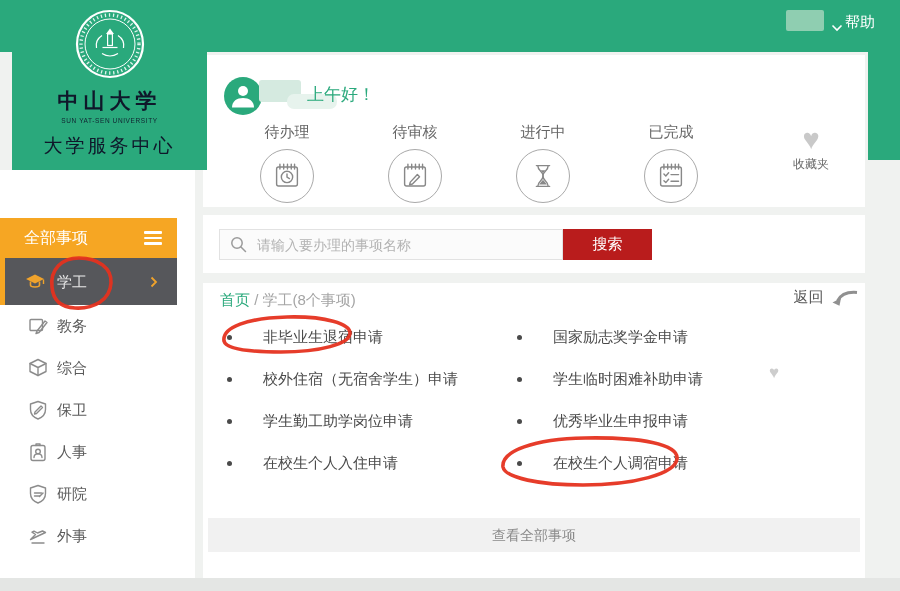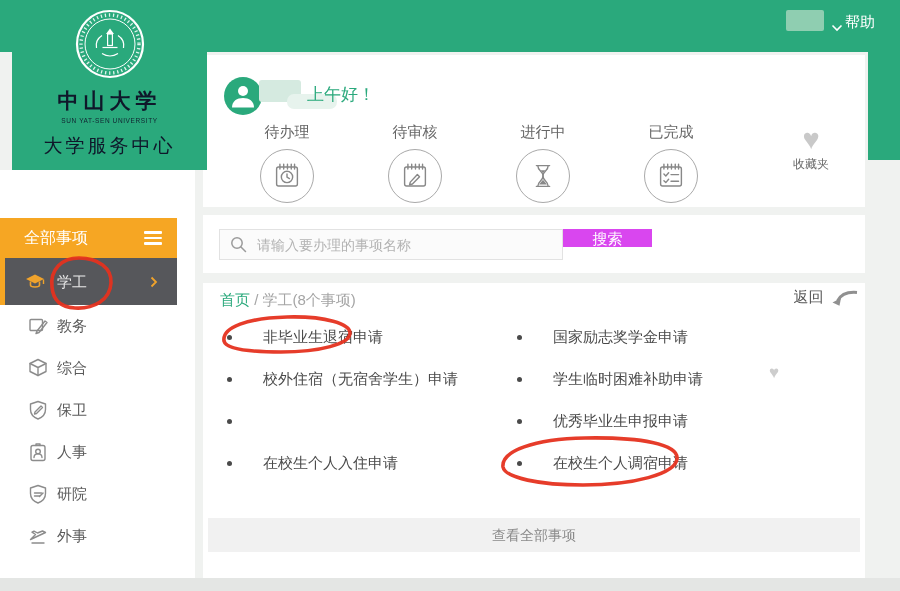--- a/index.html
+++ b/index.html
@@ -51,21 +51,21 @@
   .fav-heart{font-size:29px;color:#c9c9c9;line-height:28px;}
   .fav-label{font-size:12px;color:#666;margin-top:3px;}
 
   .card-search{position:absolute;left:203px;top:215px;width:662px;height:58px;background:#fff;}
   .search-box{position:absolute;left:16px;top:14px;width:344px;height:31px;box-sizing:border-box;
               border:1px solid #e2e2e2;background:#fbfbfb;display:flex;align-items:center;}
   .search-box svg{margin-left:10px;flex:none;}
   .search-input{border:none;outline:none;background:transparent;flex:1;margin-left:8px;
                 font-size:14px;color:#555;font-family:"Liberation Sans",sans-serif;}
   .search-input::placeholder{color:#b3b3b3;}
-  .search-btn{position:absolute;left:360px;top:14px;width:89px;height:18px;background:#d946ef;border:none;
+  .search-btn{position:absolute;left:360px;top:14px;width:89px;height:31px;background:#b91c1c;border:none;
               color:#fff;font-size:15px;cursor:pointer;font-family:"Liberation Sans",sans-serif;}
 
   .card-main{position:absolute;left:203px;top:283px;width:662px;height:295px;background:#fff;}
   .breadcrumb{position:absolute;left:17px;top:8px;font-size:15px;}
   .bc-home{color:#2aa97c;cursor:pointer;}
   .bc-rest{color:#a5a5a5;}
   .back{position:absolute;right:6px;top:5px;cursor:pointer;}
   .back-label{font-size:15px;color:#555;vertical-align:middle;}
   .back svg{vertical-align:middle;margin-left:3px;}
 
@@ -276,21 +276,21 @@
         <path d="M26 4.5 C14 3.5 9 8 6.5 13" stroke="#909090" stroke-width="3" fill="none"></path>
         <path d="M1.5 14.5 L10 10 L8.5 17.8 Z" fill="#909090"></path>
       </svg>
     </div>
 
     <div class="svc c1" style="top:44px">
       <span class="dot"></span><span class="svc-label">非毕业生退宿申请</span></div>
     <div class="svc c1" style="top:86px">
       <span class="dot"></span><span class="svc-label">校外住宿（无宿舍学生）申请</span></div>
     <div class="svc c1" style="top:128px">
-      <span class="dot"></span></div>
+      <span class="dot"></span><span class="svc-label">学生勤工助学岗位申请</span></div>
     <div class="svc c1" style="top:170px">
       <span class="dot"></span><span class="svc-label">在校生个人入住申请</span></div>
 
     <div class="svc c2" style="top:44px">
       <span class="dot"></span><span class="svc-label">国家励志奖学金申请</span></div>
     <div class="svc c2" style="top:86px">
       <span class="dot"></span><span class="svc-label">学生临时困难补助申请</span></div>
     <div class="svc c2" style="top:128px">
       <span class="dot"></span><span class="svc-label">优秀毕业生申报申请</span></div>
     <div class="svc c2" style="top:170px">

